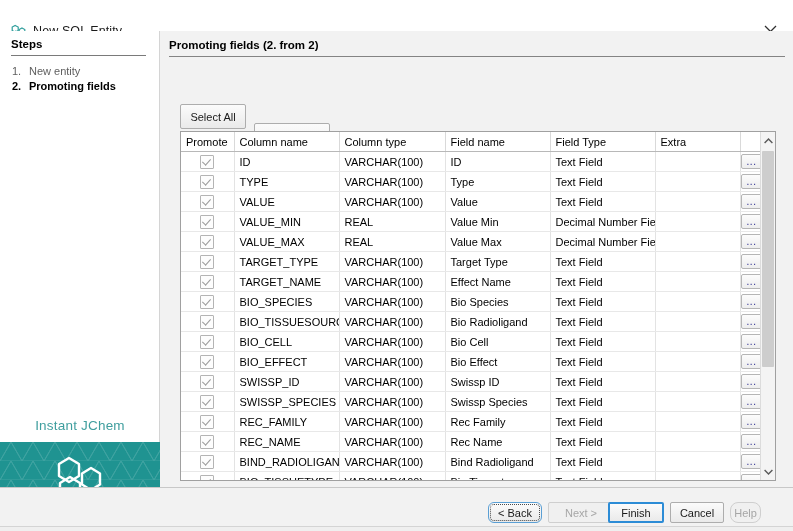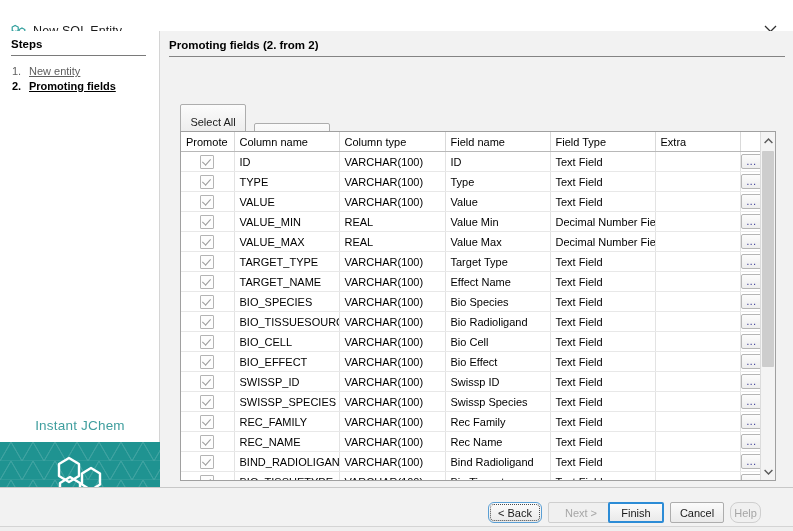--- a/index.html
+++ b/index.html
@@ -66,21 +66,20 @@
     position: absolute;
     left: 11px; top: 24px;
     width: 135px; height: 1px;
     background: #7a7a7a;
   }
   .step-row {
     position: absolute;
     left: 12px;
     font-size: 11px;
     white-space: nowrap;
-    text-decoration: underline;
   }
   .step-row .num { display:inline-block; width: 17px; }
   .step-1 { top: 34px; color: #5f5f5f; }
   .step-2 { top: 49px; color: #000; font-weight: bold; }
 
   .brand-text {
     position: absolute;
     left: 0; top: 387px;
     width: 160px;
     text-align: center;
@@ -149,21 +148,21 @@
     outline: 1px dotted #4a4a4a;
     outline-offset: -3px;
   }
   .btn.focus-ring {
     border: 2px solid #2c8cd6;
   }
 
   .select-all {
     position: absolute;
     left: 20px; top: 73px;
-    width: 66px; height: 35px;
+    width: 66px; height: 25px;
   }
   .unselect-all {
     position: absolute;
     left: 94px; top: 73px;
     width: 76px; height: 32px; margin-top: 19px;
   }
 
   
   .table-wrap {
     position: absolute;

